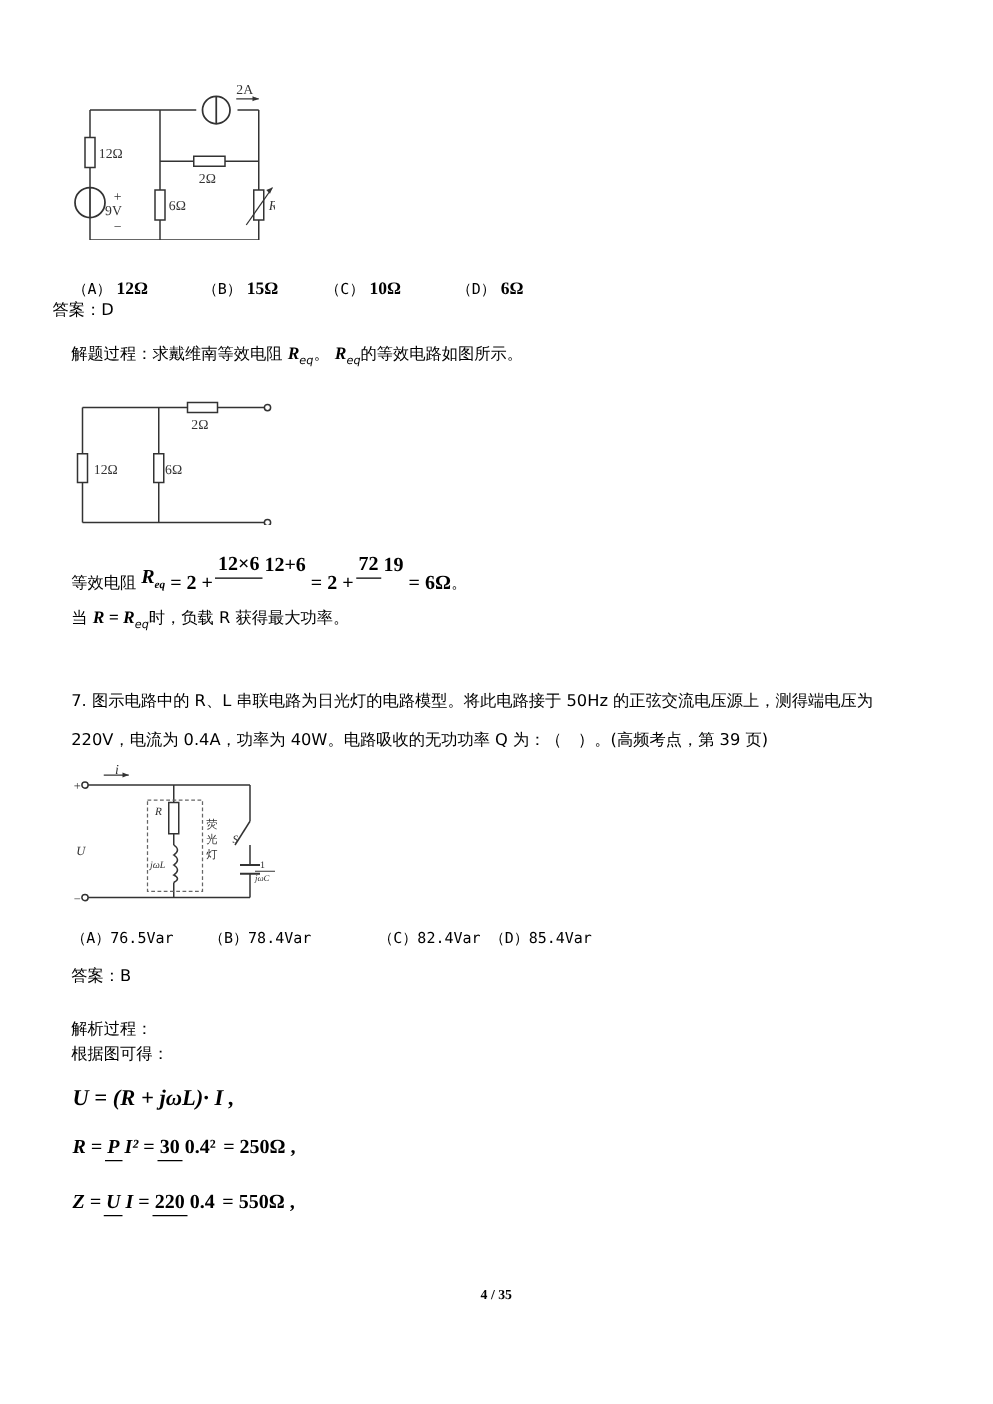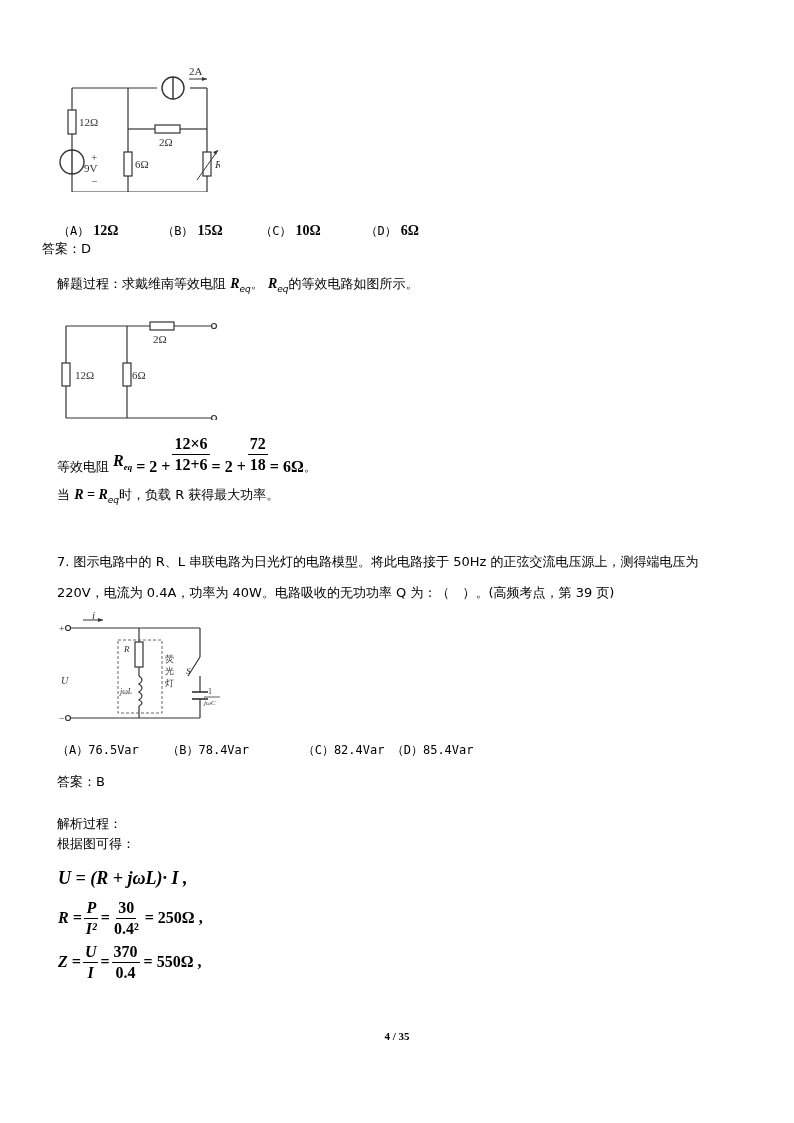--- a/index.html
+++ b/index.html
@@ -4,21 +4,21 @@
 <style>
   html, body { margin:0; padding:0; background:#ffffff; }
   body { width:794px; height:1123px; position:relative; overflow:hidden;
          font-family:"DejaVu Sans", sans-serif; color:#000; }
   .abs { position:absolute; }
   .txt { font-size:13px; line-height:16px; white-space:nowrap; }
   .serif { font-family:Liberation Serif, serif; }
   .math { font-family:"Liberation Serif", "DejaVu Serif", serif; font-weight:bold; font-size:16px; white-space:nowrap; }
   .mi { font-style:italic; }
   .sub { font-size:9px; vertical-align:-4px; font-style:italic; }
-  .frac { display:inline-flex; flex-direction:column; align-items:center; vertical-align:middle; margin:0 2px; }
+  .frac { display:inline-flex; align-items:center; vertical-align:middle; margin:12px 2px; }
   .frac .num { border-bottom:1.5px solid #000; padding:0 2px; line-height:20px; }
   .frac .den { padding:0 2px; line-height:20px; }
   .opt { display:inline-block; }
   .opt .lbl { font-family:"DejaVu Sans Mono", monospace; font-size:12px; }
   .opt .val { font-family:"Liberation Serif", serif; font-weight:bold; font-size:14px; margin-left:4px; }
   .mono { font-family:"DejaVu Sans Mono", monospace; font-size:12px; }
   svg text { font-family:"Liberation Serif", serif; }
 </style>
 </head>
 <body>
@@ -110,21 +110,21 @@
   <span>等效电阻</span>
   <span class="math" style="margin-left:4px;"><span class="mi">R</span><span class="sub">eq</span></span>
   <span class="math" style="margin-left:4px;">= 2 +</span>
   <span class="math frac">
       <span class="num">12×6</span>
       <span class="den">12+6</span>
     </span>
   <span class="math">= 2 +</span>
   <span class="math frac">
       <span class="num">72</span>
-      <span class="den">18</span>
+      <span class="den">19</span>
     </span>
   <span class="math">= 6Ω</span>
   <span>。</span>
 </div>
 
 <div class="abs txt" style="left:57px;top:487px;">
   <span>当</span>
   <span class="math mi" style="font-size:14px;">R = </span><span class="math mi" style="font-size:14px;">R</span><span class="sub">eq</span><span>时，负载 R 获得最大功率。</span>
 </div>
 
@@ -199,19 +199,19 @@
 </div>
 
 <div class="abs math" style="left:58px;top:940px;height:44px;display:flex;align-items:center;">
   <span class="mi">Z =</span>
   <span class="frac">
       <span class="num mi">U</span>
       <span class="den mi">I</span>
     </span>
   <span>=</span>
   <span class="frac">
-      <span class="num">370</span>
+      <span class="num">220</span>
       <span class="den">0.4</span>
     </span>
   <span style="margin-left:2px;">= 550Ω ,</span>
 </div>
 
 <div class="abs serif" style="left:0;width:794px;text-align:center;top:1030px;font-size:11px;font-weight:bold;">4 / 35</div>
 
 </body></html>

